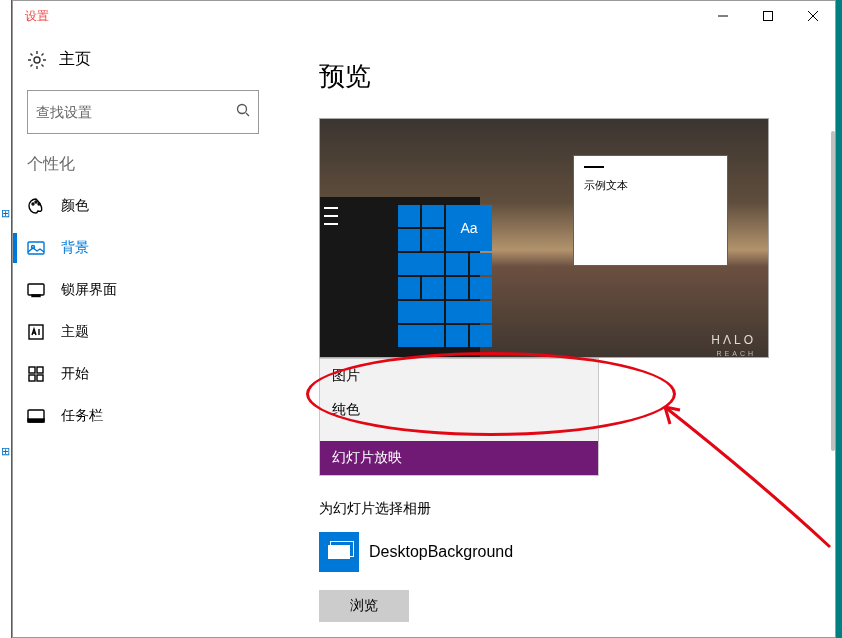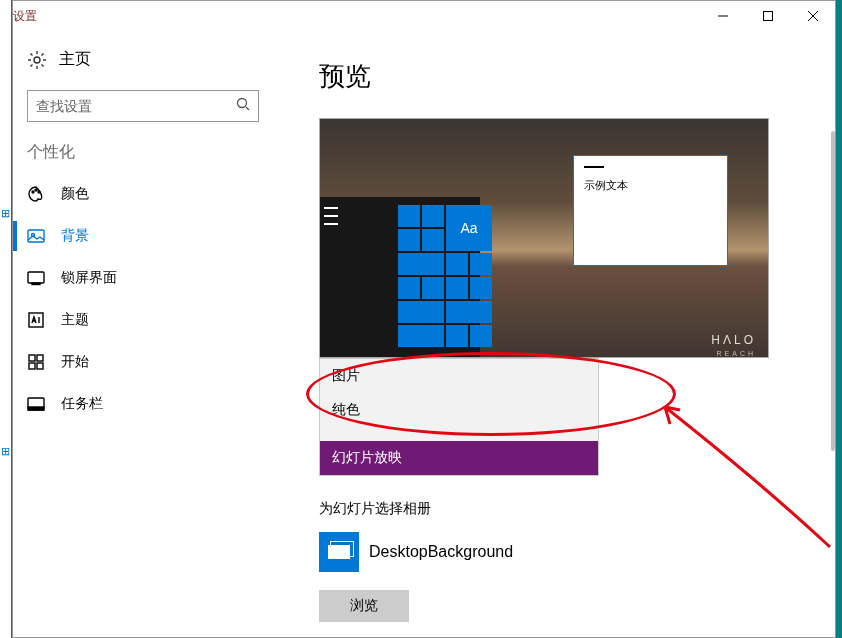--- a/index.html
+++ b/index.html
@@ -1,30 +1,30 @@
 <!DOCTYPE html>
 <html><head>
   <meta charset="utf-8">
   <style>
     * { margin: 0; padding: 0; box-sizing: border-box; font-family: "Microsoft YaHei", "Segoe UI", sans-serif; }
     body { background: #008080; width: 842px; height: 638px; overflow: hidden; position: relative; }
     .window { position: absolute; left: 12px; top: 0; width: 824px; height: 638px; background: #fff; border: 1px solid #999; display: flex; flex-direction: column; }
-    .titlebar { display: flex; align-items: center; height: 30px; font-size: 12px; color: #7f1d1d; }
+    .titlebar { display: flex; align-items: center; height: 30px; padding-left: 12px; font-size: 12px; color: #ef4444; }
     .titlebar-spacer { flex: 1; }
     .titlebar-btn { width: 45px; height: 30px; display: flex; align-items: center; justify-content: center; color: #000; cursor: pointer; }
     .titlebar-btn svg { stroke: currentColor; stroke-width: 1; fill: none; }
     
     .content { flex: 1; display: flex; overflow: hidden; }
     
     
     .sidebar { width: 270px; padding: 12px 0 0 0; }
     .home-row { display: flex; align-items: center; gap: 12px; padding: 6px 14px 14px 14px; }
     .home-row .gear { width: 20px; height: 20px; }
     .home-label { font-size: 16px; }
-    .search-box { margin: 6px 24px 14px 14px; border: 1px solid #999; height: 32px; display: flex; align-items: center; padding: 8px 8px; justify-content: space-between; background: #fff; }
+    .search-box { margin: 6px 24px 14px 14px; border: 1px solid #999; height: 44px; display: flex; align-items: center; padding: 8px 8px; justify-content: space-between; background: #fff; }
     .search-box input { border: none; outline: none; flex: 1; font-size: 14px; }
     .search-box input::placeholder { color: #666; }
     .search-icon { color: #555; }
     .section-label { font-size: 16px; color: #666; padding: 6px 14px 10px 14px; }
     .nav-item { display: flex; align-items: center; gap: 16px; padding: 12px 14px; font-size: 14px; cursor: pointer; }
     .nav-item.active { color: #0078d7; position: relative; }
     .nav-item.active::before { content: ""; position: absolute; left: 0; top: 6px; bottom: 6px; width: 4px; background: #0078d7; }
     .nav-icon { width: 18px; height: 18px; display: flex; align-items: center; justify-content: center; }
     .nav-icon svg { stroke: currentColor; fill: none; stroke-width: 1.4; }
     

